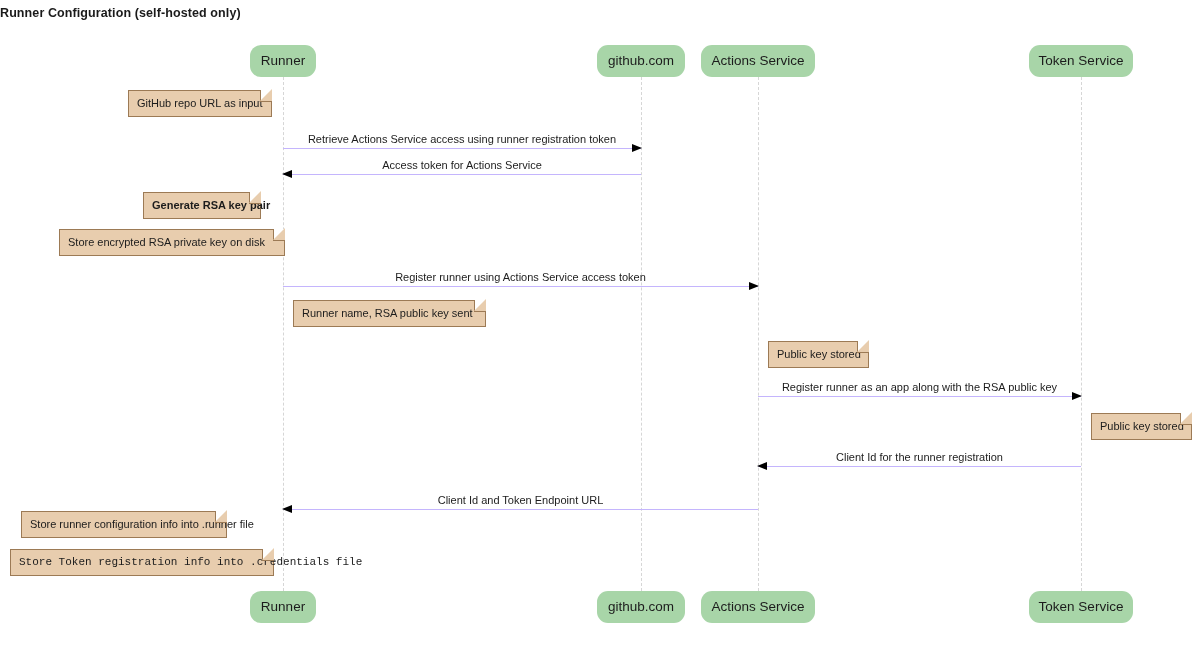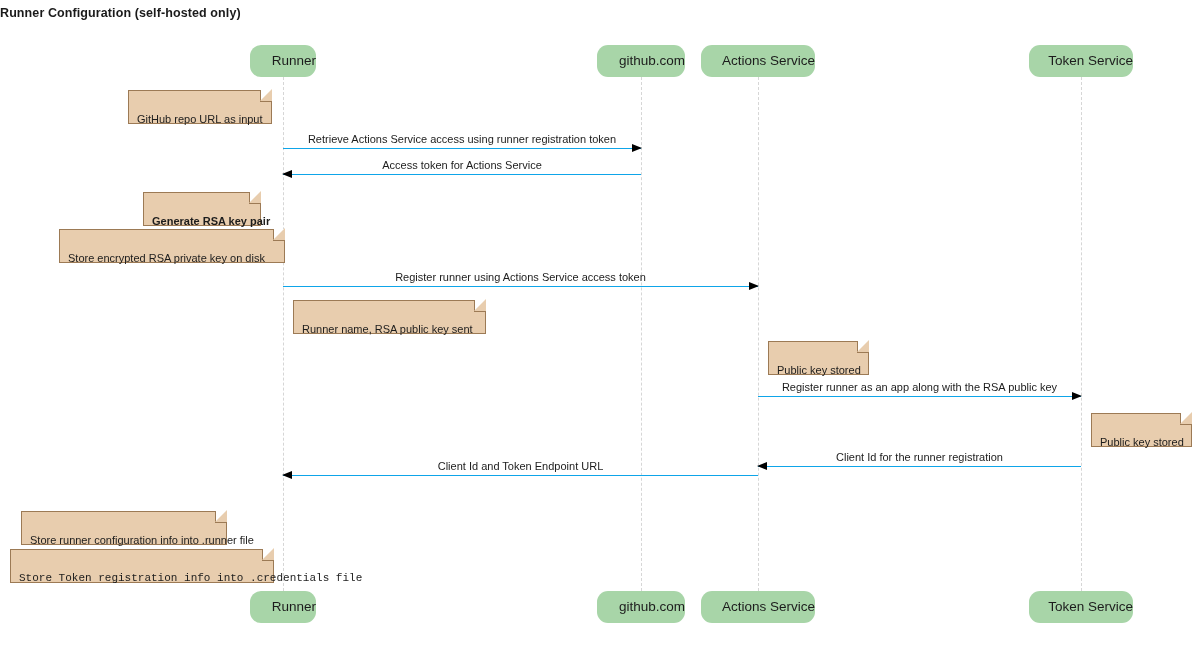--- a/index.html
+++ b/index.html
@@ -35,39 +35,39 @@
     border-left: 1px dashed #d6d6d6;
   }
 
   
   .participant {
     position: absolute;
     background: #a8d5a8;
     border-radius: 11px;
     height: 32px;
     line-height: 32px;
-    text-align: right;
+    text-align: center;
     font-size: 13.5px;
     color: #1c1c1c;
     white-space: nowrap;
     box-sizing: border-box;
   }
 
   
   .note {
     position: absolute;
     background: #e8cdae;
     border: 1px solid #9c7a55;
     box-sizing: border-box;
     font-size: 11px;
     color: #1c1c1c;
     white-space: nowrap;
     height: 27px;
     line-height: 25px;
-    padding: 16px 8px;
+    padding: 0 8px;
   }
   .note .fold {
     position: absolute;
     top: -1px;
     right: -1px;
     width: 11px;
     height: 11px;
     background: #ffffff;
     border-left: 1px solid #9c7a55;
     border-bottom: 1px solid #9c7a55;
@@ -80,21 +80,21 @@
     width: 0;
     height: 0;
     border-left: 12px solid transparent;
     border-bottom: 12px solid #e8cdae;
   }
 
   
   .message {
     position: absolute;
     height: 1px;
-    background: #0ea5e9;
+    background: #c4b5fd;
   }
   .message .head {
     position: absolute;
     top: -4.5px;
     width: 0;
     height: 0;
     border-top: 4.5px solid transparent;
     border-bottom: 4.5px solid transparent;
   }
   .message.to-right .head {
@@ -151,21 +151,21 @@
       <span class="label">Register runner using Actions Service access token</span>
     </div>
     <div class="message to-right" style="left: 758px; top: 396px; width: 323px;">
       <span class="head"></span>
       <span class="label">Register runner as an app along with the RSA public key</span>
     </div>
     <div class="message to-left" style="left: 758px; top: 466px; width: 323px;">
       <span class="head"></span>
       <span class="label">Client Id for the runner registration</span>
     </div>
-    <div class="message to-left" style="left: 283px; top: 475px; width: 475px;">
+    <div class="message to-left" style="left: 283px; top: 509px; width: 475px;">
       <span class="head"></span>
       <span class="label">Client Id and Token Endpoint URL</span>
     </div>
   </div>
 <div id="notes-layer">
     <div class="note" style="left: 128px; top: 90px; width: 144px;"><span class="fold"></span><span>GitHub repo URL as input</span></div>
     <div class="note" style="left: 143px; top: 192px; width: 118px; font-weight: bold;"><span class="fold"></span><span>Generate RSA key pair</span></div>
     <div class="note" style="left: 47px; top: 229px; width: 226px; margin-left: 12px;"><span class="fold"></span><span>Store encrypted RSA private key on disk</span></div>
     <div class="note" style="left: 293px; top: 300px; width: 193px;"><span class="fold"></span><span>Runner name, RSA public key sent</span></div>
     <div class="note" style="left: 768px; top: 341px; width: 101px;"><span class="fold"></span><span>Public key stored</span></div>

